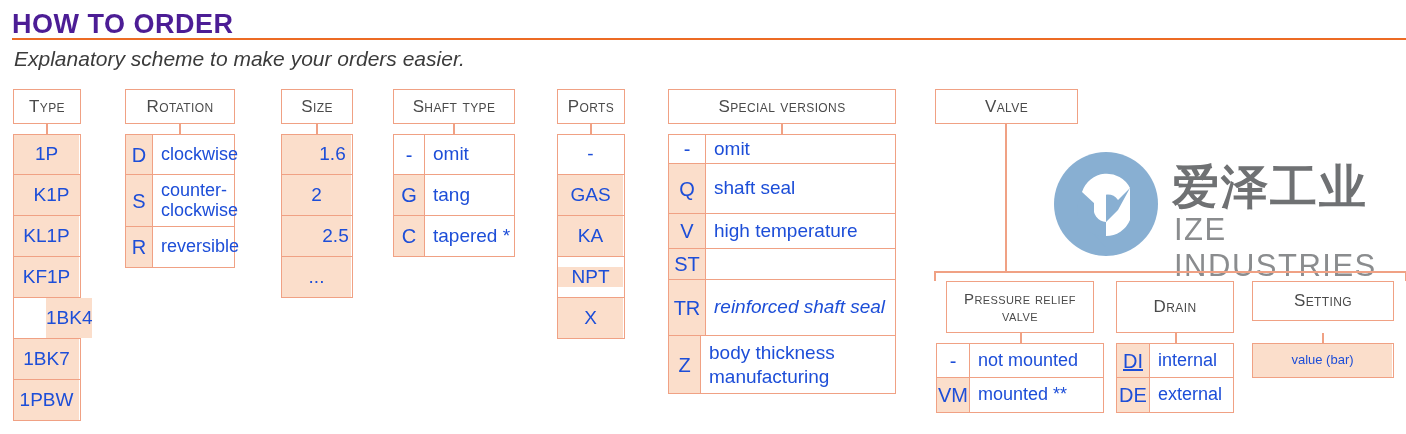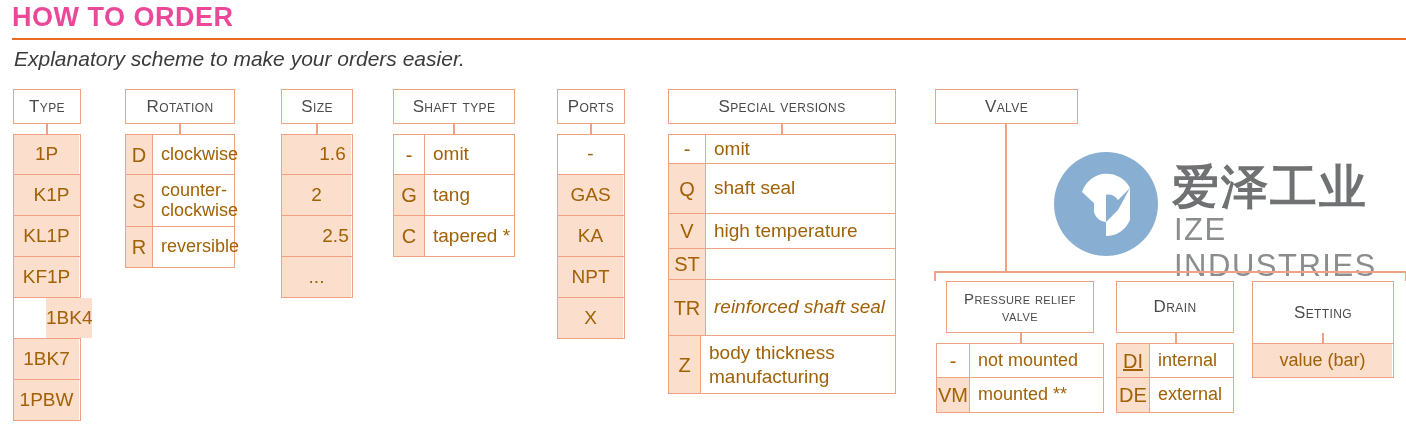--- a/index.html
+++ b/index.html
@@ -8,23 +8,23 @@
     background:#ffffff;
     font-family:"Liberation Sans", sans-serif;
     position:relative;
     overflow:hidden;
     color:#3b3b3b;
   }
   .page{position:relative;width:1406px;height:434px;}
 
   
   #title{
-    position:absolute;left:12px;top:2px;
+    position:absolute;left:12px;top:9px;
     font-size:27px;font-weight:bold;letter-spacing:.5px;
-    color:#ec4899;font-family:"Liberation Sans", sans-serif;
+    color:#4c1d95;font-family:"Liberation Sans", sans-serif;
   }
   #rule{
     position:absolute;left:12px;top:38px;width:1394px;height:2px;
     background:#EC6B24;
   }
   #subtitle{
     position:absolute;left:14px;top:47px;
     font-size:21px;font-style:italic;color:#3b3b3b;
     font-family:"Liberation Sans", sans-serif;
   }
@@ -52,21 +52,21 @@
     box-sizing:border-box;
     border-left:1.5px solid #F0A184;
     border-right:1.5px solid #F0A184;
     border-bottom:1.5px solid #F0A184;
   }
   .row.first{border-top:1.5px solid #F0A184;}
   .cell{
     box-sizing:border-box;
     display:flex;align-items:center;
     font-size:19px;
-    color:#a16207;
+    color:#1d4ed8;
     line-height:1.1;
   }
   .fill{background:#FBDECB;}
   .white{background:#ffffff;}
   .ctr{justify-content:center;text-align:center;}
   .lft{justify-content:flex-start;padding-left:8px;}
   .code{
     justify-content:center;text-align:center;
     border-right:1.5px solid #F0A184;
     font-size:20px;
@@ -190,21 +190,21 @@
   <div class="tbl" style="left:557px;top:134px;width:68px;">
     <div class="row first" style="height:41px;">
       <div class="cell white ctr" style="width:65px;">-</div>
     </div>
     <div class="row" style="height:41px;">
       <div class="cell fill ctr" style="width:65px;">GAS</div>
     </div>
     <div class="row" style="height:41px;">
       <div class="cell fill ctr" style="width:65px;">KA</div>
     </div>
-    <div class="row" style="height:41px;">
+    <div class="row" style="height:41px;align-items:center;">
       <div class="cell fill ctr" style="width:65px;">NPT</div>
     </div>
     <div class="row" style="height:41px;">
       <div class="cell fill ctr" style="width:65px;">X</div>
     </div>
   </div>
 
   <div class="hdr" style="left:668px;top:89px;width:228px;height:35px;">Special versions</div>
   <div class="stem" style="left:781px;top:124px;height:10px;"></div>
   <div class="tbl" style="left:668px;top:134px;width:228px;">
@@ -260,21 +260,21 @@
     <div class="row first" style="height:35px;">
       <div class="cell fill code" style="width:33px;text-decoration:underline;">DI</div>
       <div class="cell white lft" style="width:82px;font-size:18px;">internal</div>
     </div>
     <div class="row" style="height:35px;">
       <div class="cell fill code" style="width:33px;">DE</div>
       <div class="cell white lft" style="width:82px;font-size:18px;">external</div>
     </div>
   </div>
 
-  <div class="hdr" style="left:1252px;top:281px;width:142px;height:63px;">Setting</div>
+  <div class="hdr" style="left:1252px;top:281px;width:142px;height:40px;">Setting</div>
   <div class="stem" style="left:1322px;top:333px;height:10px;"></div>
   <div class="tbl" style="left:1252px;top:343px;width:142px;">
     <div class="row first" style="height:35px;">
-      <div class="cell fill ctr" style="width:139px;font-size:18px;">value (bar)</div>
+      <div class="cell fill ctr" style="width:139px;font-size:13px;">value (bar)</div>
     </div>
   </div>
 
 </div>
 
 </body></html>

